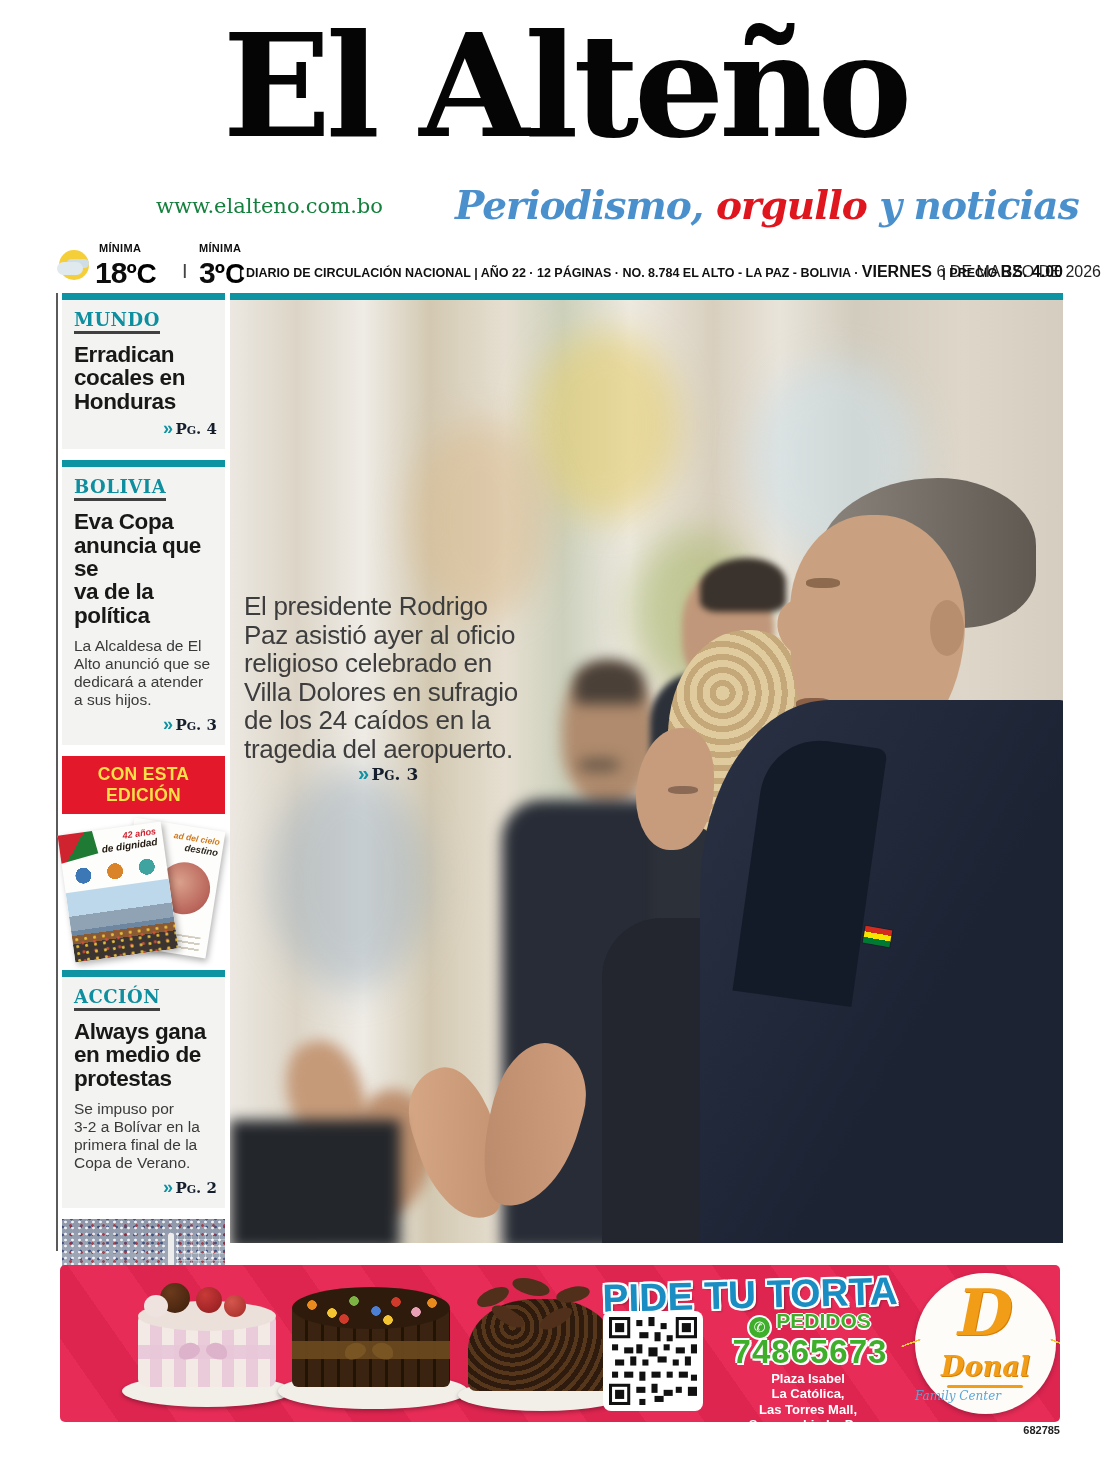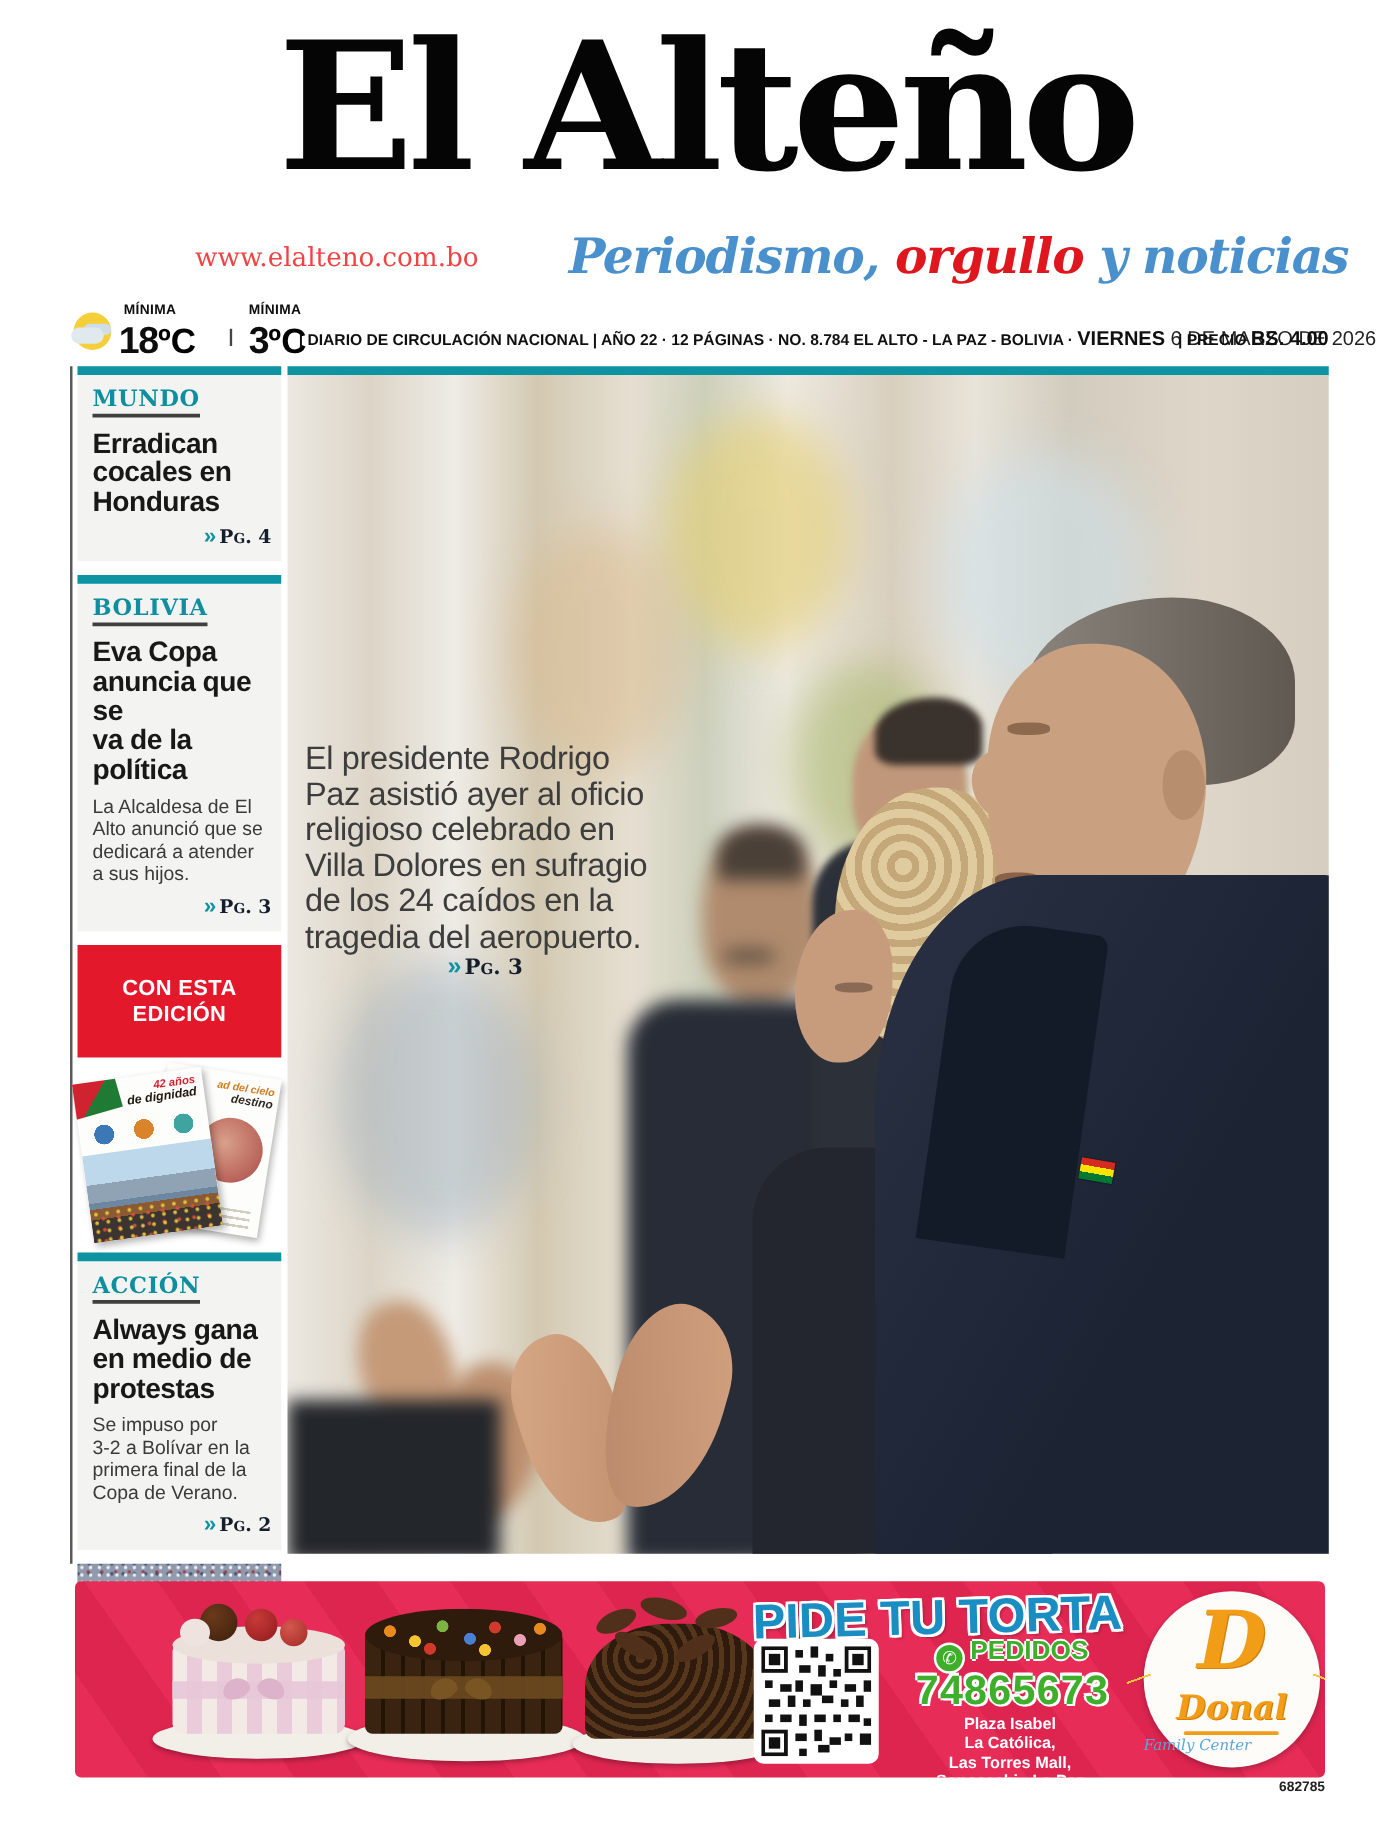--- a/index.html
+++ b/index.html
@@ -5,21 +5,21 @@
   html,body{margin:0;padding:0;background:#fff;}
   .page{position:relative;width:1118px;height:1467px;background:#fff;overflow:hidden;
         font-family:"Liberation Sans",sans-serif;}
 
   
   .masthead{position:absolute;left:0;top:0;width:100%;height:240px;}
   .mast-title{position:absolute;left:150px;top:8px;width:830px;text-align:center;
       font-family:"DejaVu Serif",serif;font-weight:bold;font-size:142px;line-height:1.1;
       letter-spacing:-5px;color:#050505;}
   .mast-site{position:absolute;left:156px;top:194px;font-family:"DejaVu Serif",serif;
-      font-size:21px;color:#ef4444;}
+      font-size:21px;color:#15803d;}
   .mast-tagline{position:absolute;left:455px;top:182px;width:520px;
       font-family:"DejaVu Serif",serif;font-style:italic;font-weight:bold;font-size:39px;
       letter-spacing:-1px;white-space:nowrap;}
   .tag-blue{color:#4a90cd;} .tag-red{color:#e0161f;}
 
   
   .infobar{position:absolute;left:57px;top:242px;width:1006px;height:44px;}
   .weather{position:absolute;left:0;top:6px;width:38px;height:34px;}
   .sun{position:absolute;left:2px;top:2px;width:30px;height:30px;border-radius:50%;
       background:#f4cf3a;}
@@ -44,22 +44,22 @@
       margin-bottom:11px;}
   .kicker{display:inline-block;font-family:"DejaVu Serif",serif;font-weight:bold;font-size:18px;
       color:#0e8f9f;letter-spacing:.5px;border-bottom:3px solid #404040;padding-bottom:1px;}
   .side-headline{margin-top:9px;font-size:22.5px;font-weight:bold;color:#181816;line-height:1.04;
       letter-spacing:-.4px;white-space:pre-line;}
   .side-body{margin-top:10px;font-size:15.5px;color:#3a3a3a;line-height:1.16;white-space:pre-line;}
   .pg-row{margin-top:5px;text-align:right;}
   .pg-icon{color:#0e93a3;font-weight:bold;font-size:18px;letter-spacing:-2px;}
   .pg-text{font-family:"DejaVu Serif",serif;font-weight:bold;font-variant:small-caps;
       font-size:15px;color:#141e2c;}
-  .edition-banner{background:#e3182b;color:#ffffff;font-weight:bold;font-size:17.5px;
-      letter-spacing:.3px;text-align:center;padding:24px 0;margin-bottom:4px;}
+  .edition-banner{background:#e3182b;color:#fde047;font-weight:bold;font-size:17.5px;
+      letter-spacing:.3px;text-align:center;padding:8px 0;margin-bottom:4px;}
   .covers{position:relative;height:144px;margin-bottom:8px;}
   .cover{position:absolute;background:#fdfdfb;box-shadow:2px 3px 6px rgba(0,0,0,.3);overflow:hidden;}
   .cover-2{left:62px;top:6px;width:92px;height:128px;transform:rotate(9deg);}
   .cover-1{left:4px;top:10px;width:104px;height:128px;transform:rotate(-8deg);}
   .c1-flag{position:absolute;left:-6px;top:-4px;width:42px;height:30px;
       background:linear-gradient(135deg,#cf2330 55%,#1f7a33 55%);transform:rotate(-8deg);}
   .c1-t1{position:absolute;right:6px;top:4px;font-size:9px;font-weight:bold;color:#cf2330;font-style:italic;}
   .c1-t2{position:absolute;right:6px;top:14px;font-size:10px;font-weight:bold;color:#20180f;font-style:italic;}
   .c1-dots{position:absolute;left:8px;top:34px;width:90px;height:18px;
       background:radial-gradient(circle 8px at 12px 9px,#3b78b5 98%,transparent),

